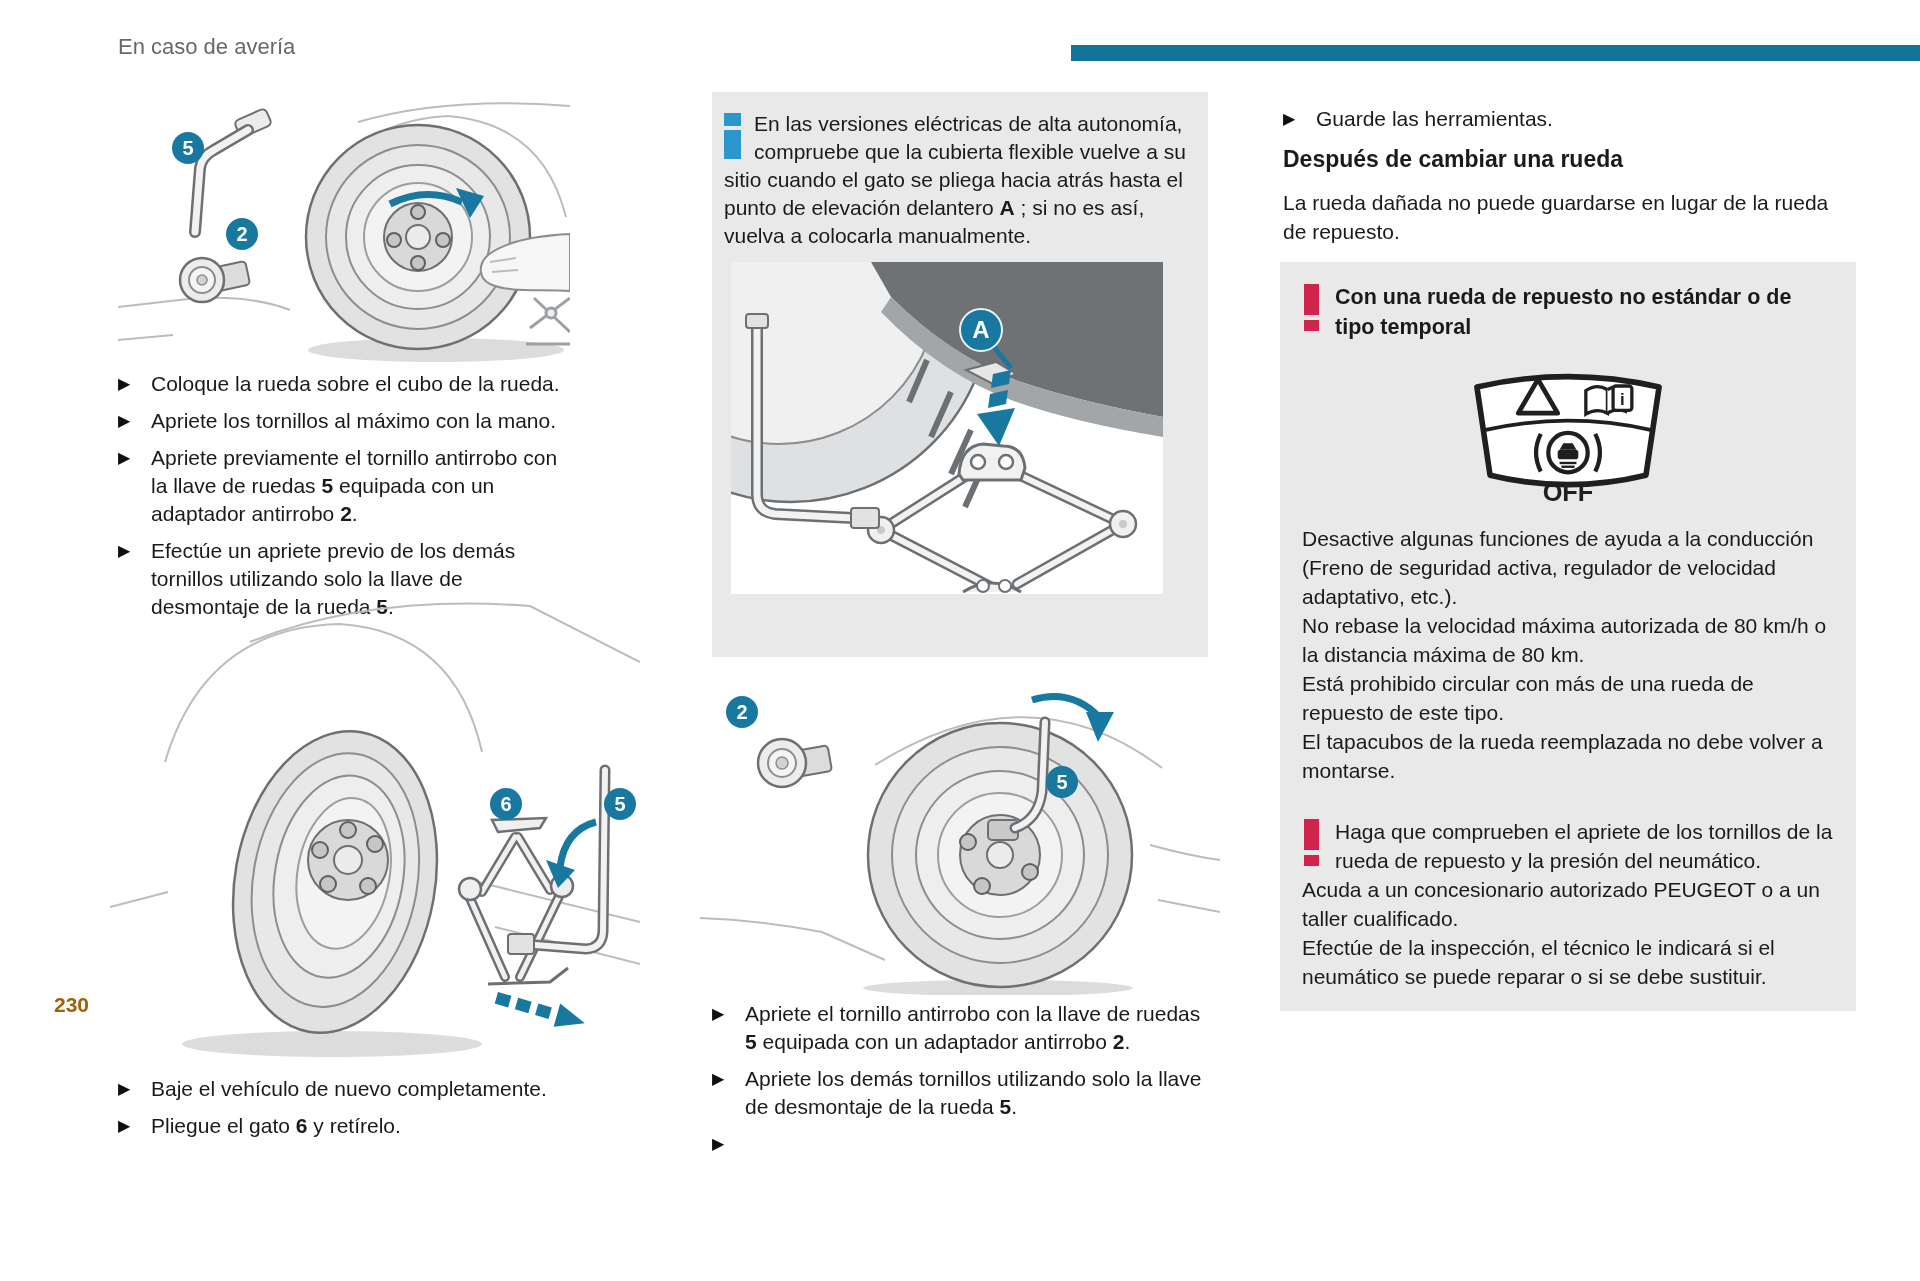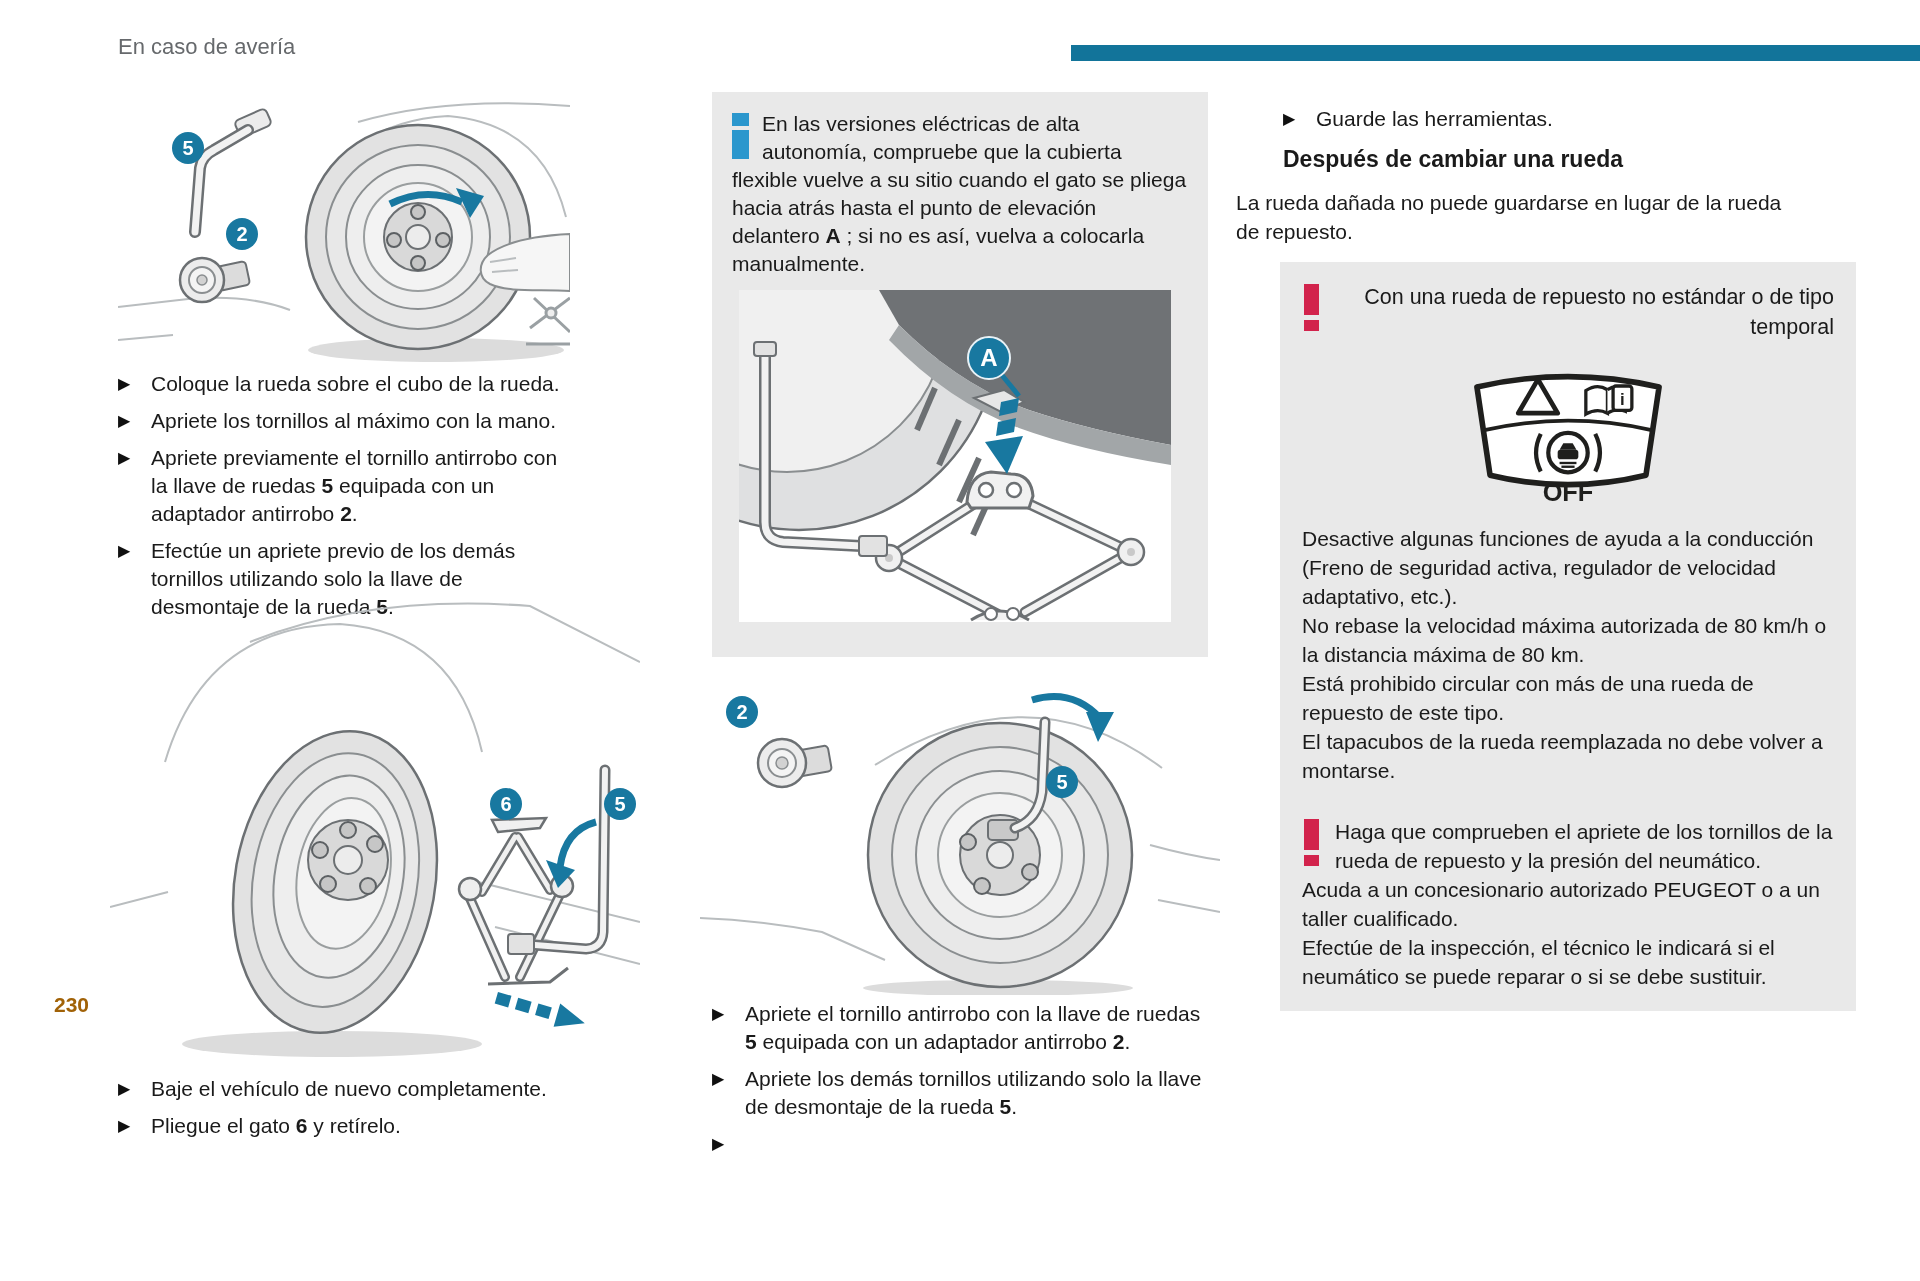--- a/index.html
+++ b/index.html
@@ -10,37 +10,37 @@
   .accent-bar{left:1071px;top:45px;width:849px;height:16px;background:#12749a;}
   .page-number{left:54px;top:993px;font-size:21px;font-weight:bold;color:#a16207;}
 
   .steps{display:block;}
   .step{position:relative;padding-left:33px;font-size:21px;line-height:28px;margin-bottom:9px;}
   .step:last-child{margin-bottom:0;}
   .step .marker{position:absolute;left:0;top:0;font-size:16px;color:#101010;}
   .b{font-weight:bold;}
 
   .mid-box{left:712px;top:92px;width:496px;height:565px;background:#e9e9e9;box-sizing:border-box;
-           padding:18px 20px 0 20px;}
+           padding:18px 20px 0 12px;}
   .note{font-size:21px;line-height:28px;}
   .info-icon{float:left;width:17px;height:46px;margin:3px 13px 4px 0;}
   .info-icon .dot{width:17px;height:13px;background:#2b97cd;margin-bottom:4px;}
   .info-icon .bar{width:17px;height:29px;background:#2b97cd;}
   .fig3wrap{margin-top:12px;width:432px;height:332px;background:#ffffff;margin-left:7px;}
 
   .warn-box{left:1280px;width:576px;background:#e9e9e9;box-sizing:border-box;padding:20px 22px;}
-  .warn-title{font-size:21.5px;line-height:30px;font-weight:normal;text-align:right;}
+  .warn-title{font-size:21.5px;line-height:30px;font-weight:bold;}
   .alert-icon{float:left;width:15px;height:47px;margin:2px 16px 6px 2px;}
   .alert-icon .bar{width:15px;height:31px;background:#d2234c;margin-bottom:5px;}
   .alert-icon .dot{width:15px;height:11px;background:#d2234c;}
   .warn-text p{margin:0;font-size:21px;line-height:29px;}
   .assist-art{text-align:center;margin:10px 0 8px 0;}
 
   .section-title{left:1283px;top:146px;font-size:23px;font-weight:bold;}
-  .intro{left:1236px;top:188px;width:573px;font-size:21px;line-height:29px;}
+  .intro{left:1283px;top:188px;width:573px;font-size:21px;line-height:29px;}
 </style>
 </head>
 <body>
 
 <div class="page">
 
   <div class="abs doc-header">En caso de avería</div>
   <div class="abs accent-bar"></div>
   <div class="abs page-number">230</div>
 

